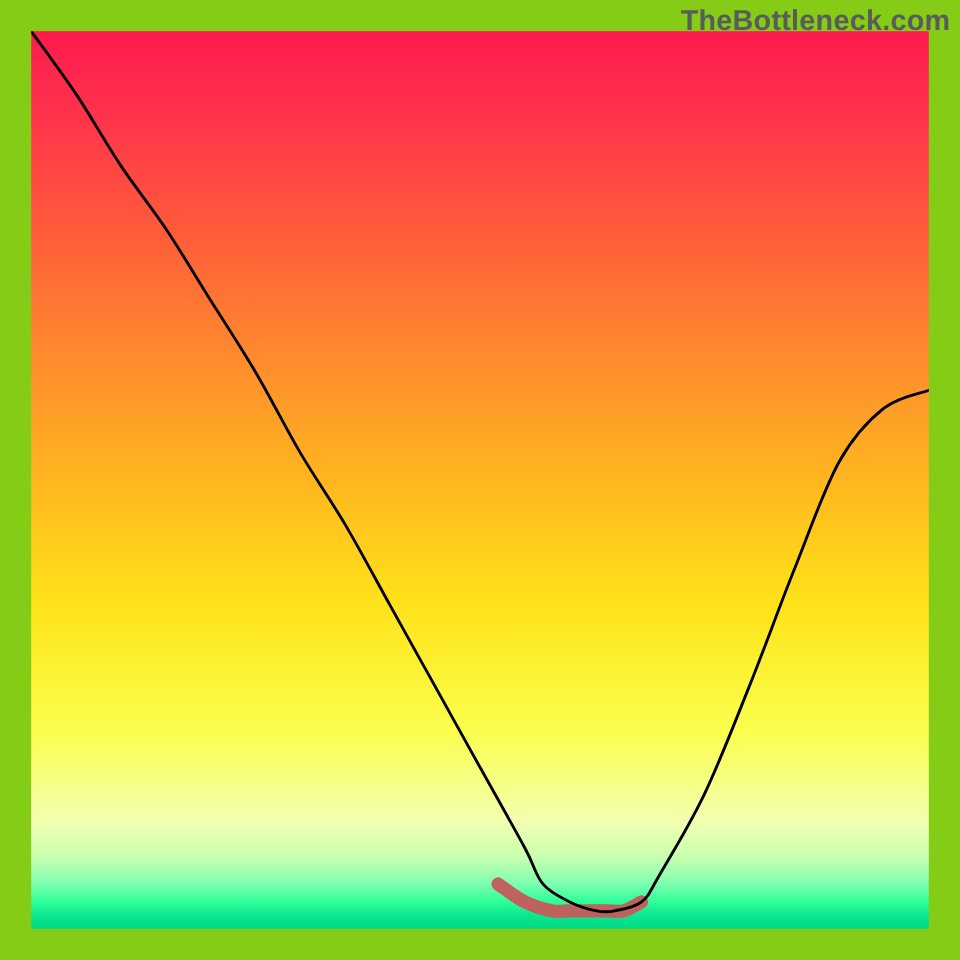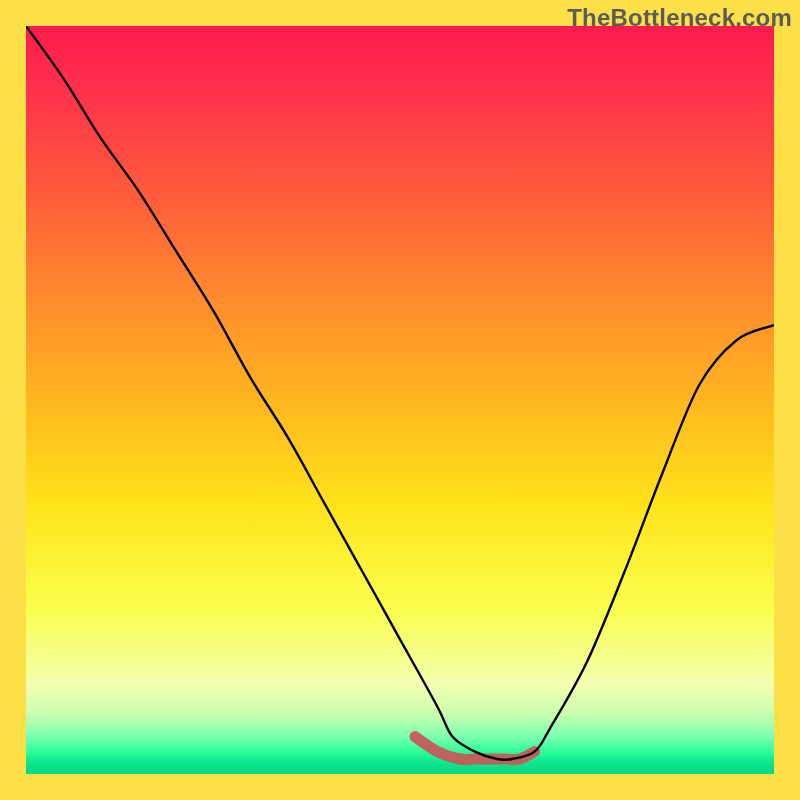--- a/index.html
+++ b/index.html
@@ -8,21 +8,21 @@
     width: 800px;
     height: 800px;
     background: #000;
     overflow: hidden;
     font-family: Arial, Helvetica, sans-serif;
   }
   .frame {
     position: relative;
     width: 800px;
     height: 800px;
-    background: #fde047;
+    background: #84cc16;
     text-decoration: underline;
   }
   .plot-area {
     position: absolute;
     left: 26px;
     top: 26px;
     width: 748px;
     height: 748px;
     
     background: linear-gradient(

